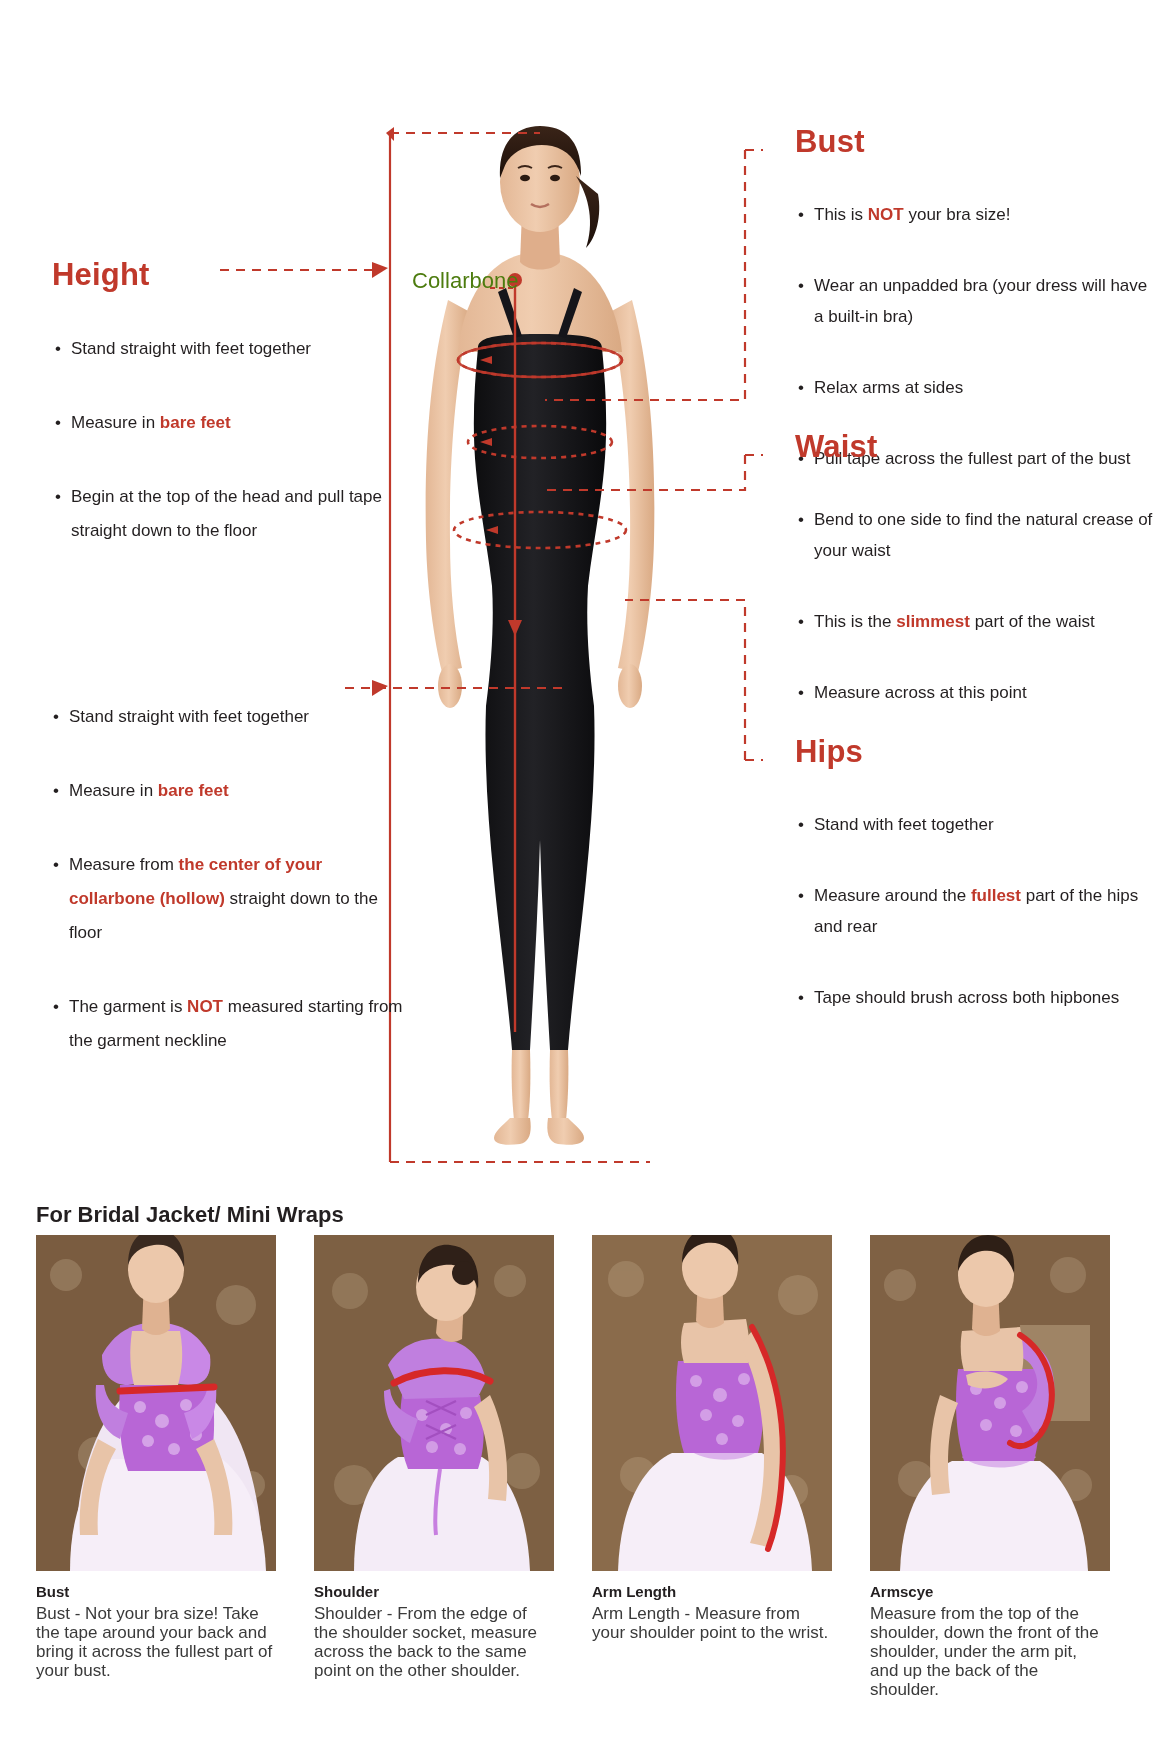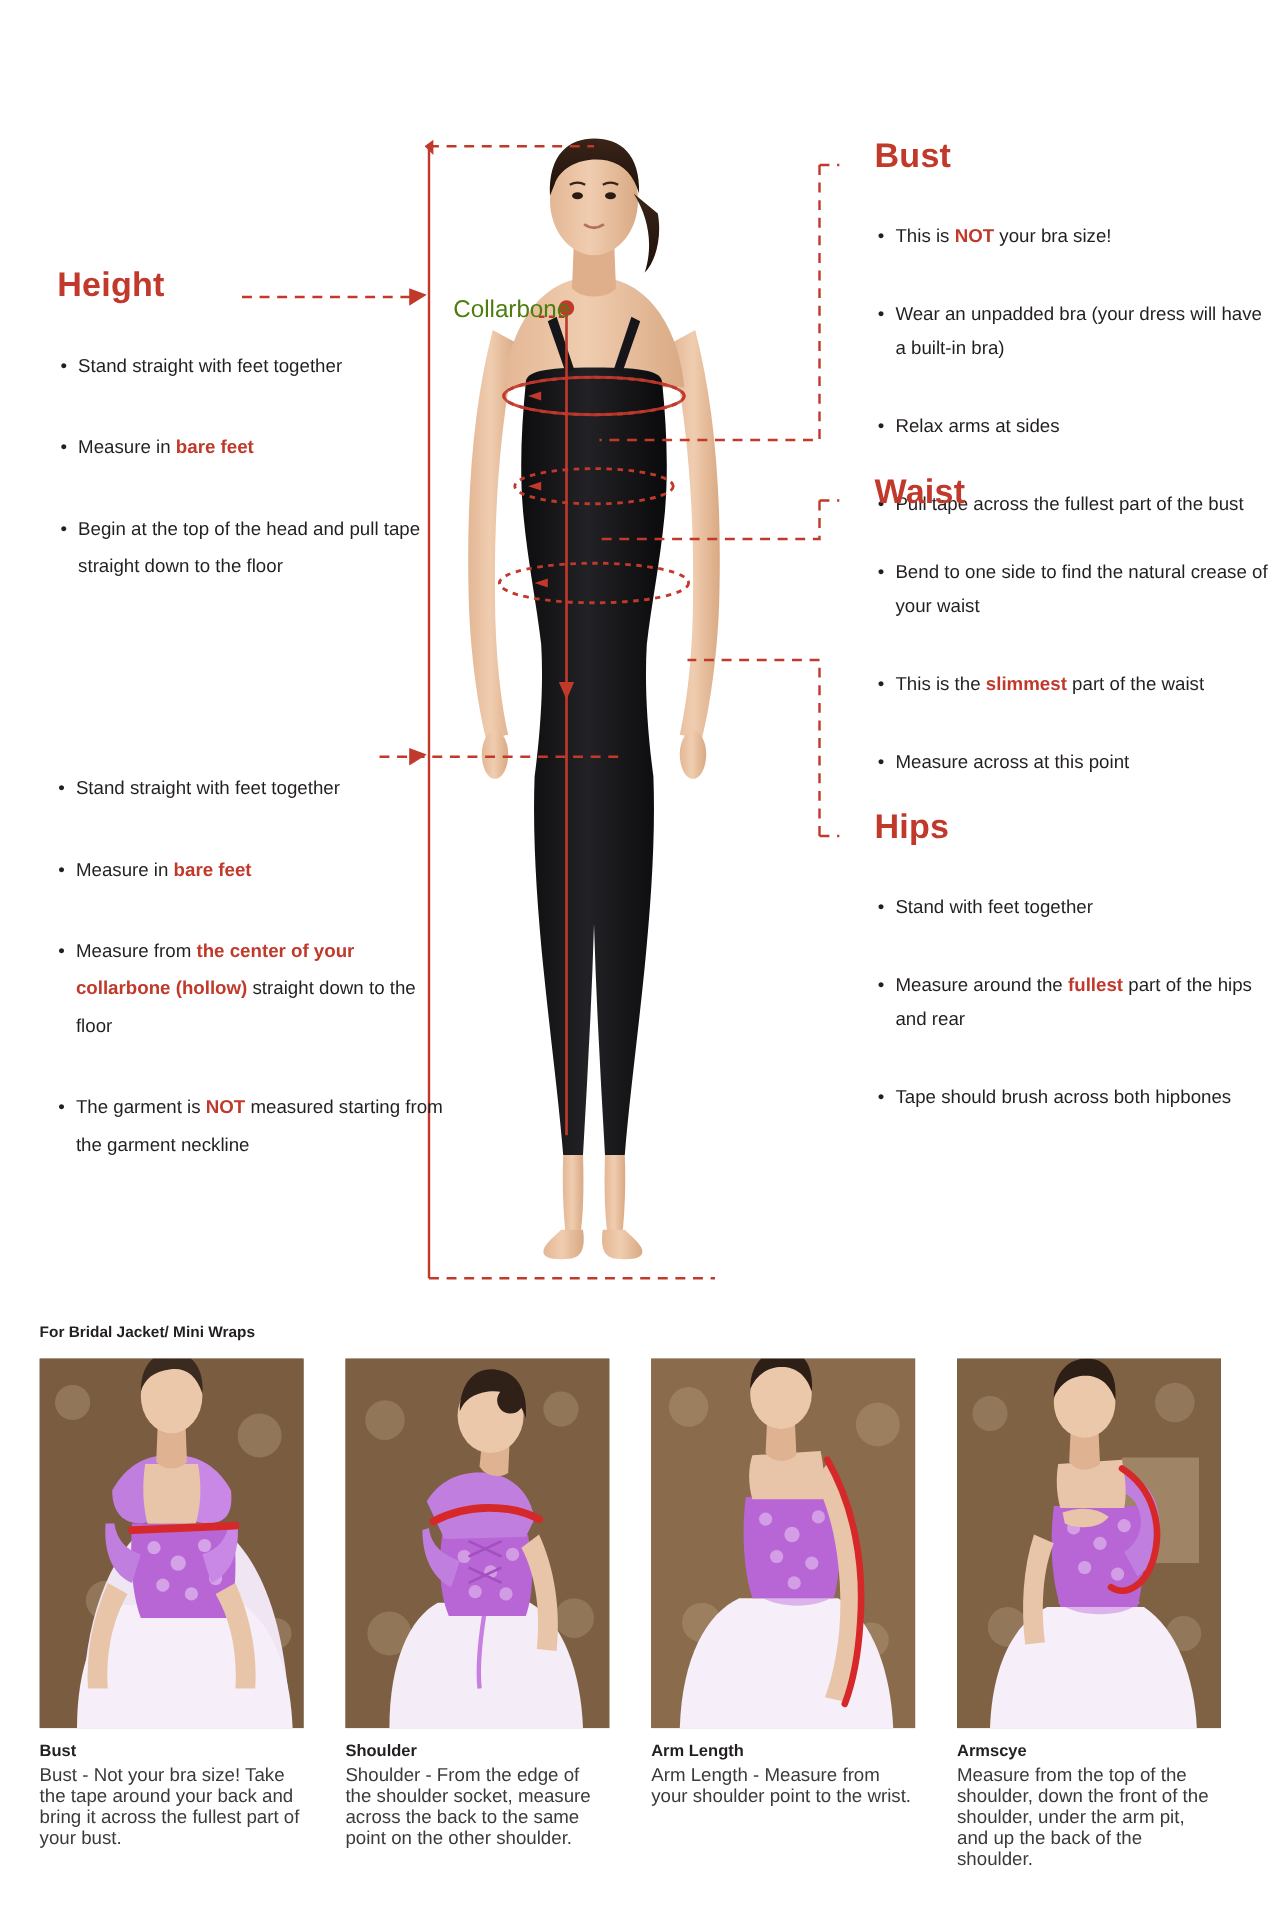--- a/index.html
+++ b/index.html
@@ -53,21 +53,21 @@
     content: "•";
     position: absolute;
     left: 3px;
     top: 0;
     color: #231f20;
     font-size: 17px;
   }
   .hl { color: #c0392b; font-weight: bold; }
 
   
-  .blk-height { position: absolute; left: 52px; top: 242px; width: 330px; }
+  .blk-height { position: absolute; left: 52px; top: 258px; width: 330px; }
   .blk-hollow { position: absolute; left: 50px; top: 660px; width: 360px; }
   .blk-bust   { position: absolute; left: 795px; top: 125px; width: 360px; }
   .blk-waist  { position: absolute; left: 795px; top: 430px; width: 365px; }
   .blk-hips   { position: absolute; left: 795px; top: 735px; width: 350px; }
 
   .blk-hollow .bullets li,
   .blk-height .bullets li { line-height: 34px; }
 
   .collarbone-label {
     position: absolute;
@@ -92,21 +92,21 @@
     position: absolute;
     left: 0;
     top: 1185px;
     width: 1168px;
     height: 567px;
   }
   .bottom-title {
     position: absolute;
     left: 36px;
     top: 17px;
-    font-size: 14px;
+    font-size: 22px;
     font-weight: bold;
     color: #231f20;
   }
   .cards {
     position: absolute;
     left: 36px;
     top: 50px;
     width: 1096px;
     display: flex;
     gap: 38px;

